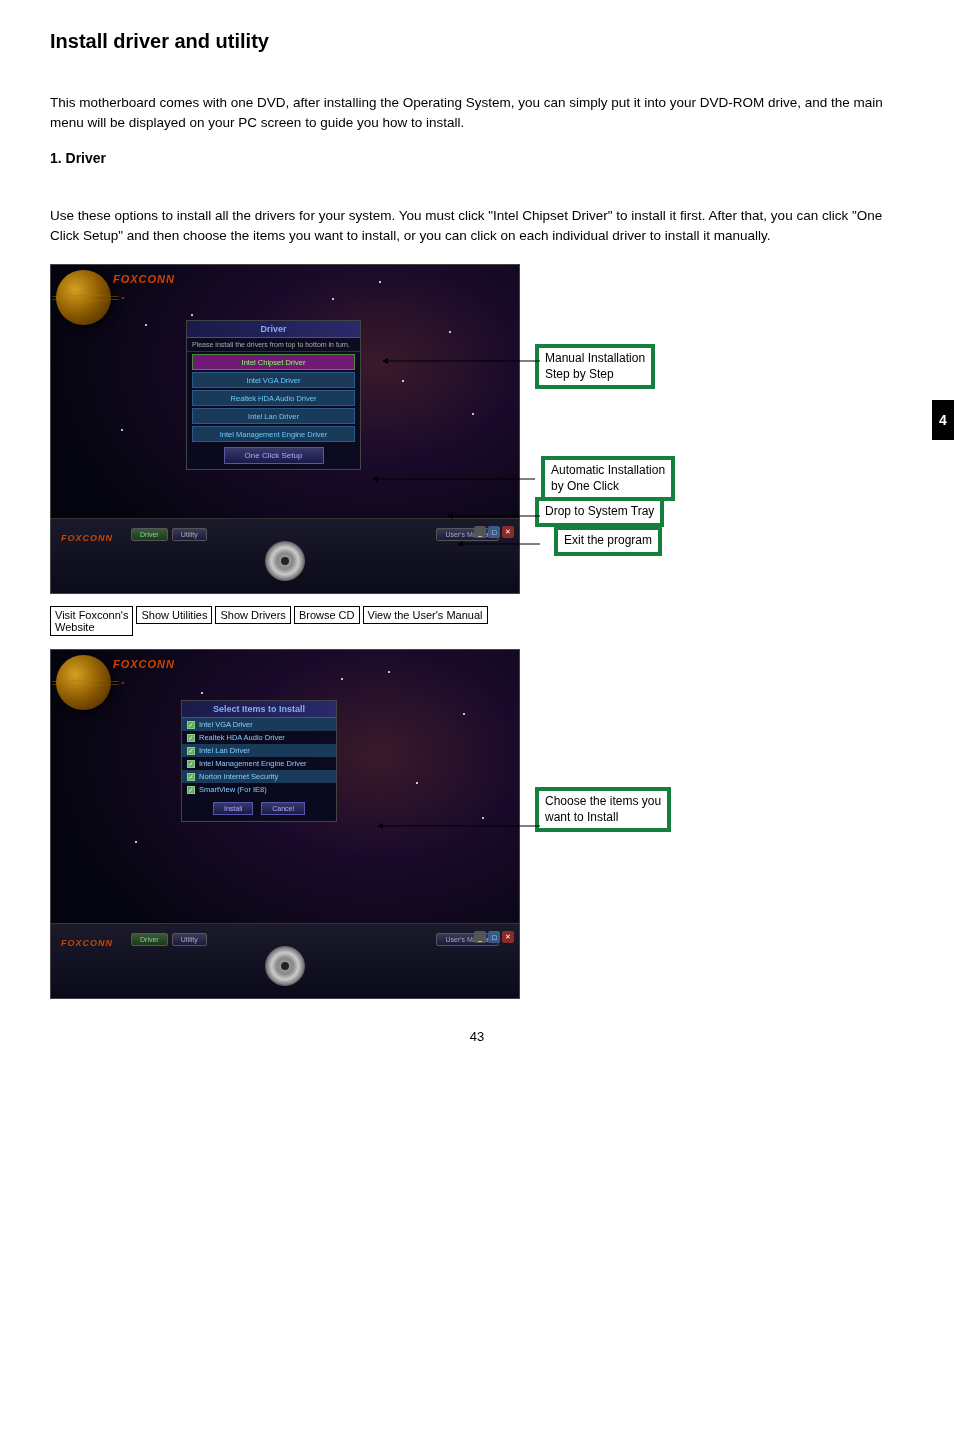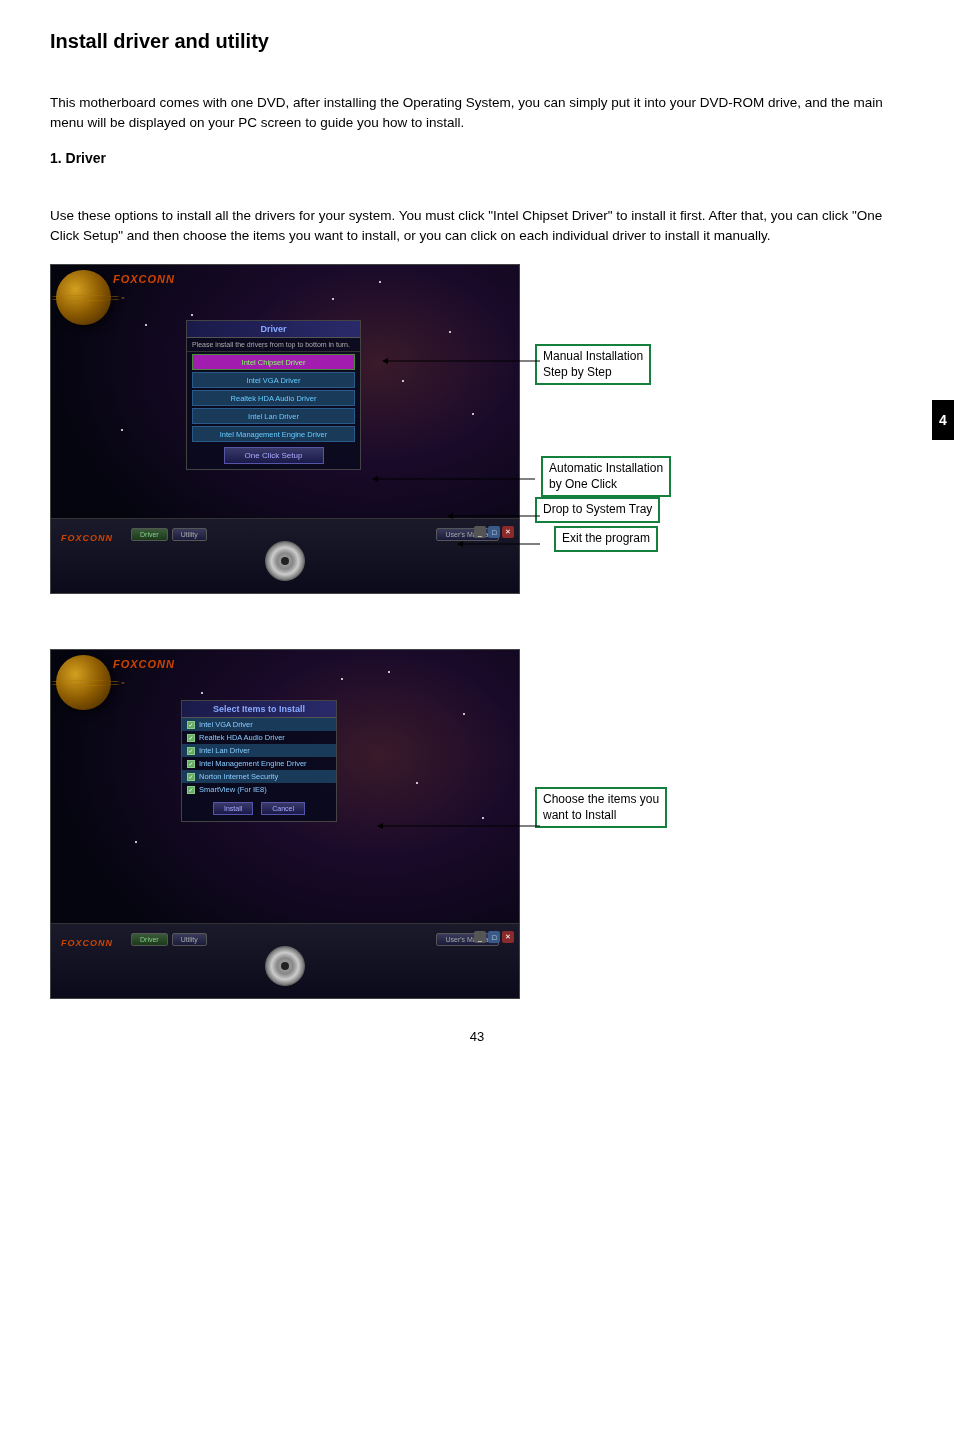--- a/index.html
+++ b/index.html
@@ -144,21 +144,21 @@
       background: #1a3a5a;
       border: 1px solid #2a5a8a;
       color: #66ccff;
       font-size: 7.5px;
       padding: 2.5px 5px;
       margin: 2px 5px;
       text-align: center;
     }
 
     .driver-item.highlighted {
-      background: #a21caf;
+      background: #701a75;
       border-color: #4a8a3a;
       color: #88ff66;
     }
 
     
     .one-click-btn {
       background: linear-gradient(to bottom, #3a3a6a, #1a1a4a);
       border: 1px solid #5555aa;
       color: #aaaaff;
       font-size: 8px;
@@ -269,21 +269,21 @@
     }
 
     .win-min { background: #555; }
     .win-max { background: #3a5a8a; }
     .win-close { background: #8a2a2a; }
 
     
     .annotation-box {
       position: absolute;
       background: #fff;
-      border: 2px solid #15803d;
+      border: 4px solid #15803d;
       font-size: 12px;
       line-height: 1.3;
       padding: 3px 6px;
       white-space: nowrap;
     }
 
     .bottom-label-box {
       border: 1px solid #000;
       font-size: 11px;
       padding: 2px 4px;
@@ -493,20 +493,37 @@
   </div>
   <svg style="position:absolute; top:268px; left:400px;" width="100" height="30">
     <line x1="90" y1="12" x2="10" y2="12" stroke="#000" stroke-width="1" marker-end="url(#arrowhead4)"></line>
     <defs>
       <marker id="arrowhead4" markerWidth="6" markerHeight="6" refX="3" refY="3" orient="auto">
         <polygon points="0 0, 6 3, 0 6" fill="#000"></polygon>
       </marker>
     </defs>
   </svg>
 
+  <div style="position:absolute; bottom:-42px; left:0; display:flex; gap:3px; align-items:flex-start;">
+    <div class="bottom-label-box">
+      <span>Visit Foxconn's<br>Website</span>
+    </div>
+    <div class="bottom-label-box">
+      <span>Show Utilities</span>
+    </div>
+    <div class="bottom-label-box">
+      <span>Show Drivers</span>
+    </div>
+    <div class="bottom-label-box">
+      <span>Browse CD</span>
+    </div>
+    <div class="bottom-label-box">
+      <span>View the User's Manual</span>
+    </div>
+  </div>
 
 </div>
 
 <div class="diagram2-wrapper" style="position:relative; margin-top: 20px; margin-bottom: 30px;">
 
   <div class="screenshot2-box">
     <div class="space-bg"></div>
 
     <div class="stars">
       <div class="star" style="top:12%;left:32%"></div>

